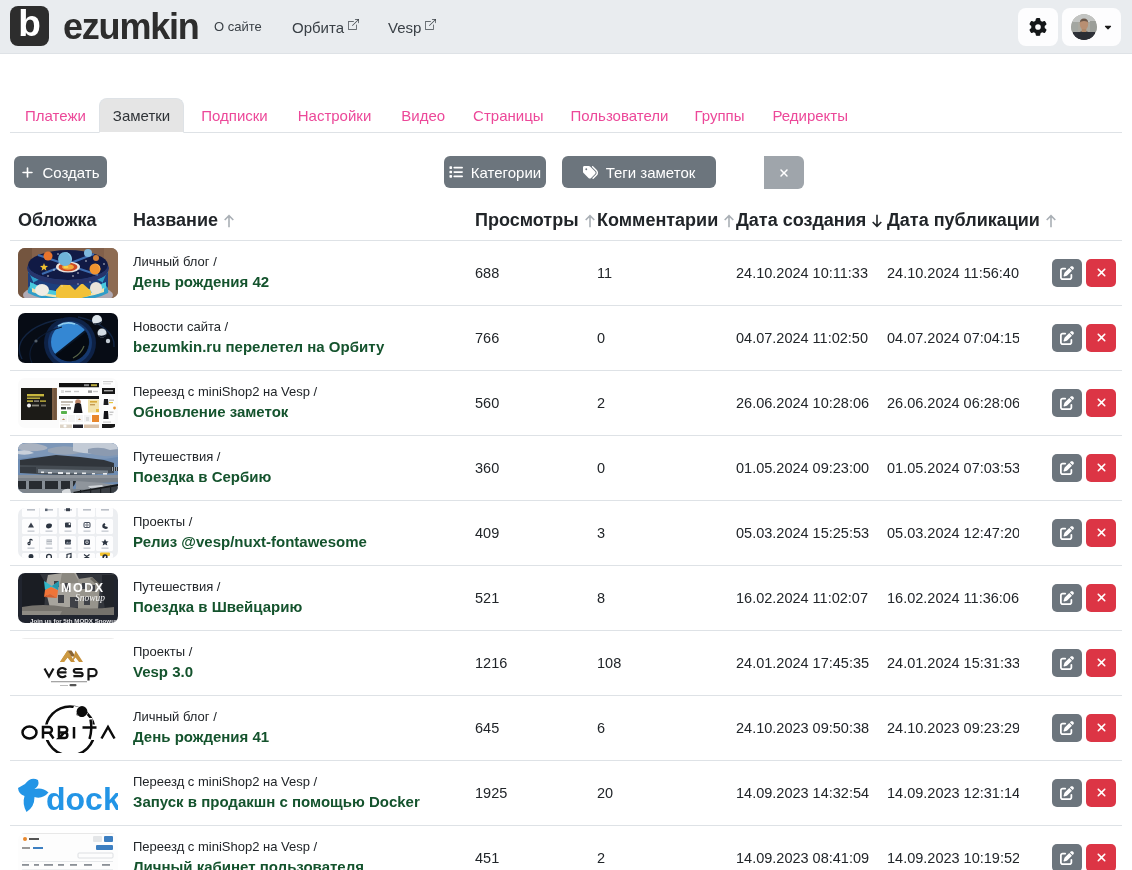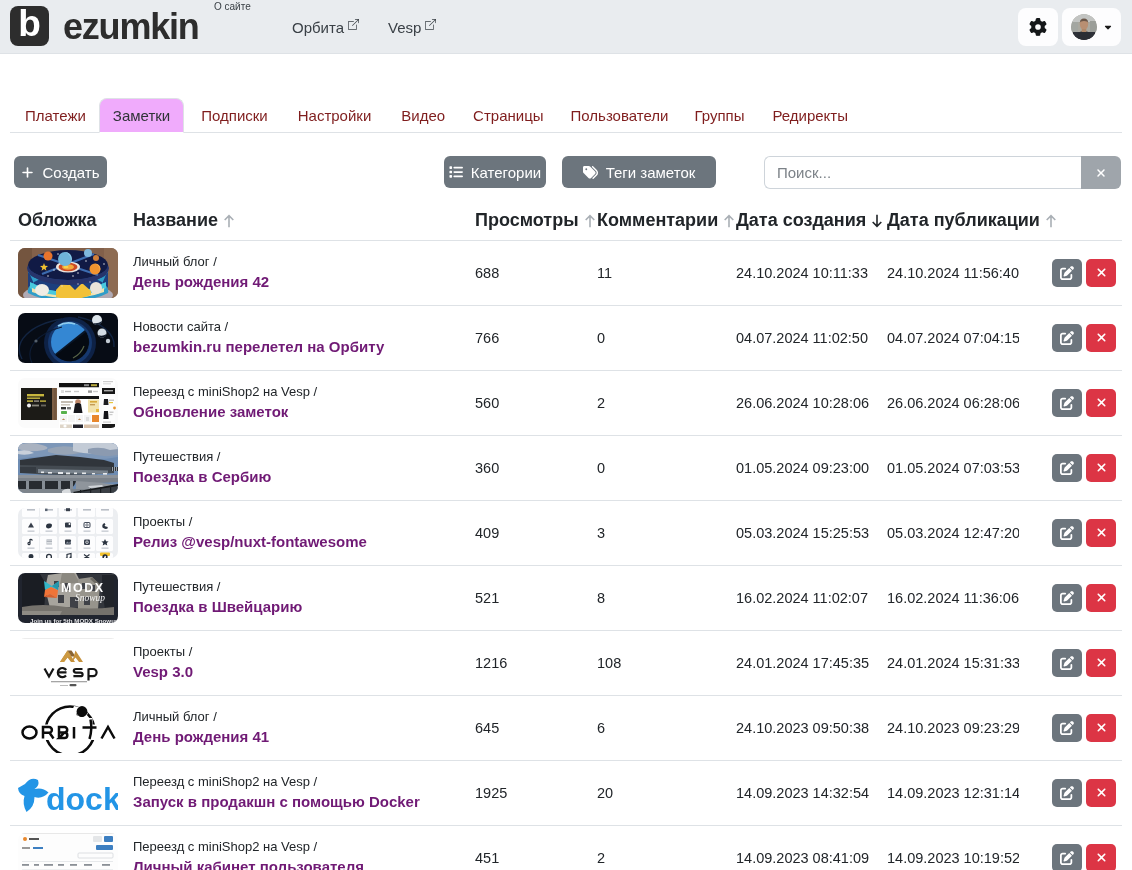--- a/index.html
+++ b/index.html
@@ -13,55 +13,55 @@
 .logo-box { width:39px; height:40px; background:#2d2d2d; border-radius:8px; color:#fff; font-weight:bold; font-size:37px; text-align:center; line-height:36px; }
 .logo-text { font-weight:bold; font-size:36px; color:#2d2d2d; letter-spacing:-1.2px; margin-left:14px; line-height:39px; }
 .extlink { display:inline-block; margin-left:4px; position:relative; top:-3px; }
 .hbtn { position:absolute; top:8px; height:38px; background:#fdfdfe; border-radius:8px; display:flex; align-items:center; justify-content:center; }
 .hbtn.gear { left:1018px; width:40px; }
 .hbtn.user { left:1062px; width:59px; }
 .avatar { width:26px; height:26px; border-radius:50%; overflow:hidden; margin-right:6px; }
 
 
 .tabs { margin:44px 10px 0 10px; display:flex; border-bottom:1px solid #dee2e6; }
-.tab { font-size:15px; color:#7f1d1d; padding:8px 16px; border:1px solid transparent; border-radius:8px 8px 0 0; margin-bottom:-1px; line-height:17px; }
-.tab.active { background:#f0abfc; border-color:#dee2e6 #dee2e6 #fff; color:#2f3337; }
+.tab { font-size:15px; color:#ec4899; padding:8px 16px; border:1px solid transparent; border-radius:8px 8px 0 0; margin-bottom:-1px; line-height:17px; }
+.tab.active { background:#e5e5e5; border-color:#dee2e6 #dee2e6 #fff; color:#2f3337; }
 
 
 .controls { position:relative; height:32px; margin-top:23px; }
 .btn { display:inline-flex; align-items:center; justify-content:center; background:#6c757d; color:#fff; font-size:15px; border-radius:6px; height:32px; position:absolute; top:0; white-space:nowrap; }
 .btn svg { margin-right:8px; }
 .search { position:absolute; left:764px; top:0; width:357px; height:33px; display:flex; }
 .search input { flex:1; border:1px solid #ced4da; border-right:none; border-radius:6px 0 0 6px; padding:0 12px; font-size:15px; font-family:"Liberation Sans",sans-serif; color:#212529; outline:none; }
 .search input::placeholder { color:#7c8288; opacity:1; }
 .search .clear { width:40px; background:#9fa5ab; border-radius:0 6px 6px 0; display:flex; align-items:center; justify-content:center; }
 
 
 table { border-collapse:collapse; table-layout:fixed; width:1112px; margin:14px 10px 0 10px; }
 th { font-size:18px; font-weight:bold; text-align:left; padding:0 8px; height:38px; vertical-align:middle; border-bottom:1px solid #dee2e6; white-space:nowrap; }
 td { height:65px; vertical-align:middle; padding:0 8px; border-bottom:1px solid #dee2e6; font-size:14.5px; white-space:nowrap; overflow:hidden; }
 .thumb { width:100px; height:50px; border-radius:7px; display:block; }
 .cat { font-size:13px; color:#212529; line-height:15px; margin-bottom:4px; }
-.title { font-size:15px; font-weight:bold; color:#701a75; line-height:18px; }
+.title { font-size:15px; font-weight:bold; color:#14532d; line-height:18px; }
 .sort { color:#a9afb5; font-weight:normal; }
 .sort.active { color:#212529; }
 .act { display:flex; justify-content:flex-end; margin-right:-2px; }
 .abtn { width:30px; height:28px; border-radius:5px; display:flex; align-items:center; justify-content:center; }
 .abtn.edit { background:#6c757d; margin-right:4px; }
 .abtn.del { background:#dc3545; }
 </style>
 </head>
 <body>
 
 <header class="topbar">
   <div class="logo">
     <div class="logo-box">b</div>
     <div class="logo-text">ezumkin</div>
   </div>
-  <a style="position:absolute; left:214px; top:1px; color:#3a4046; font-size:10px;">О сайте</a>
+  <a style="position:absolute; left:214px; top:19px; color:#3a4046; font-size:13px;">О сайте</a>
   <a style="position:absolute; left:292px; top:19px; color:#3a4046; font-size:15px;">Орбита<span class="extlink"><svg width="11" height="11" viewBox="0 0 16 16" fill="#3a4046">
           <path d="M8.636 3.5a.5.5 0 0 0-.5-.5H1.5A1.5 1.5 0 0 0 0 4.5v10A1.5 1.5 0 0 0 1.5 16h10a1.5 1.5 0 0 0 1.5-1.5V8.364a.5.5 0 0 0-1 0V14.5a.5.5 0 0 1-.5.5h-10a.5.5 0 0 1-.5-.5v-10a.5.5 0 0 1 .5-.5h6.636a.5.5 0 0 0 .5-.5z"></path>
           <path d="M16 .5a.5.5 0 0 0-.5-.5h-5a.5.5 0 0 0 0 1h3.793L6.146 9.146a.5.5 0 1 0 .708.708L15 1.707V5.5a.5.5 0 0 0 1 0v-5z"></path>
         </svg></span></a>
   <a style="position:absolute; left:388px; top:19px; color:#3a4046; font-size:15px;">Vesp<span class="extlink"><svg width="11" height="11" viewBox="0 0 16 16" fill="#3a4046">
           <path d="M8.636 3.5a.5.5 0 0 0-.5-.5H1.5A1.5 1.5 0 0 0 0 4.5v10A1.5 1.5 0 0 0 1.5 16h10a1.5 1.5 0 0 0 1.5-1.5V8.364a.5.5 0 0 0-1 0V14.5a.5.5 0 0 1-.5.5h-10a.5.5 0 0 1-.5-.5v-10a.5.5 0 0 1 .5-.5h6.636a.5.5 0 0 0 .5-.5z"></path>
           <path d="M16 .5a.5.5 0 0 0-.5-.5h-5a.5.5 0 0 0 0 1h3.793L6.146 9.146a.5.5 0 1 0 .708.708L15 1.707V5.5a.5.5 0 0 0 1 0v-5z"></path>
         </svg></span></a>
   <div class="hbtn gear">
       <svg width="18" height="18" viewBox="0 0 512 512" fill="#141719">
@@ -109,21 +109,20 @@
   <a class="btn" style="left:14px; width:93px;"><svg width="13" height="13" viewBox="0 0 448 512" fill="#fff">
         <path d="M256 80c0-17.7-14.3-32-32-32s-32 14.3-32 32V224H48c-17.7 0-32 14.3-32 32s14.3 32 32 32H192V432c0 17.7 14.3 32 32 32s32-14.3 32-32V288H400c17.7 0 32-14.3 32-32s-14.3-32-32-32H256V80z"></path>
       </svg> Создать</a>
   <a class="btn" style="left:444px; width:102px;"><svg width="14" height="14" viewBox="0 0 512 512" fill="#fff">
         <path d="M40 48C26.7 48 16 58.7 16 72v48c0 13.3 10.7 24 24 24H88c13.3 0 24-10.7 24-24V72c0-13.3-10.7-24-24-24H40zM192 64c-17.7 0-32 14.3-32 32s14.3 32 32 32H480c17.7 0 32-14.3 32-32s-14.3-32-32-32H192zm0 160c-17.7 0-32 14.3-32 32s14.3 32 32 32H480c17.7 0 32-14.3 32-32s-14.3-32-32-32H192zm0 160c-17.7 0-32 14.3-32 32s14.3 32 32 32H480c17.7 0 32-14.3 32-32s-14.3-32-32-32H192zM16 232v48c0 13.3 10.7 24 24 24H88c13.3 0 24-10.7 24-24V232c0-13.3-10.7-24-24-24H40c-13.3 0-24 10.7-24 24zM40 368c-13.3 0-24 10.7-24 24v48c0 13.3 10.7 24 24 24H88c13.3 0 24-10.7 24-24V392c0-13.3-10.7-24-24-24H40z"></path>
       </svg> Категории</a>
   <a class="btn" style="left:562px; width:154px;"><svg width="15" height="15" viewBox="0 0 512 512" fill="#fff">
         <path d="M345 39.1L472.8 168.4c52.4 53 52.4 138.2 0 191.2L360.8 472.9c-9.3 9.4-24.5 9.5-33.9 .2s-9.5-24.5-.2-33.9L438.6 325.9c33.9-34.3 33.9-89.4 0-123.7L310.9 72.9c-9.3-9.4-9.2-24.6 .2-33.9s24.6-9.2 33.9 .2zM0 229.5V80C0 53.5 21.5 32 48 32H197.5c17 0 33.3 6.7 45.3 18.7l168 168c25 25 25 65.5 0 90.5L277.3 442.7c-25 25-65.5 25-90.5 0l-168-168C6.7 262.7 0 246.5 0 229.5zM144 144a32 32 0 1 0 -64 0 32 32 0 1 0 64 0z"></path>
       </svg> Теги заметок</a>
   <div class="search">
-    <input placeholder="Поиск..." style="">
     <div class="clear">
         <svg width="12" height="12" viewBox="0 0 384 512" fill="#fff">
           <path d="M342.6 150.6c12.5-12.5 12.5-32.8 0-45.3s-32.8-12.5-45.3 0L192 210.7 86.6 105.4c-12.5-12.5-32.8-12.5-45.3 0s-12.5 32.8 0 45.3L146.7 256 41.4 361.4c-12.5 12.5-12.5 32.8 0 45.3s32.8 12.5 45.3 0L192 301.3 297.4 406.6c12.5 12.5 32.8 12.5 45.3 0s12.5-32.8 0-45.3L237.3 256 342.6 150.6z"></path>
         </svg>
       </div>
   </div>
 </div>
 
 <table>
 <colgroup>

